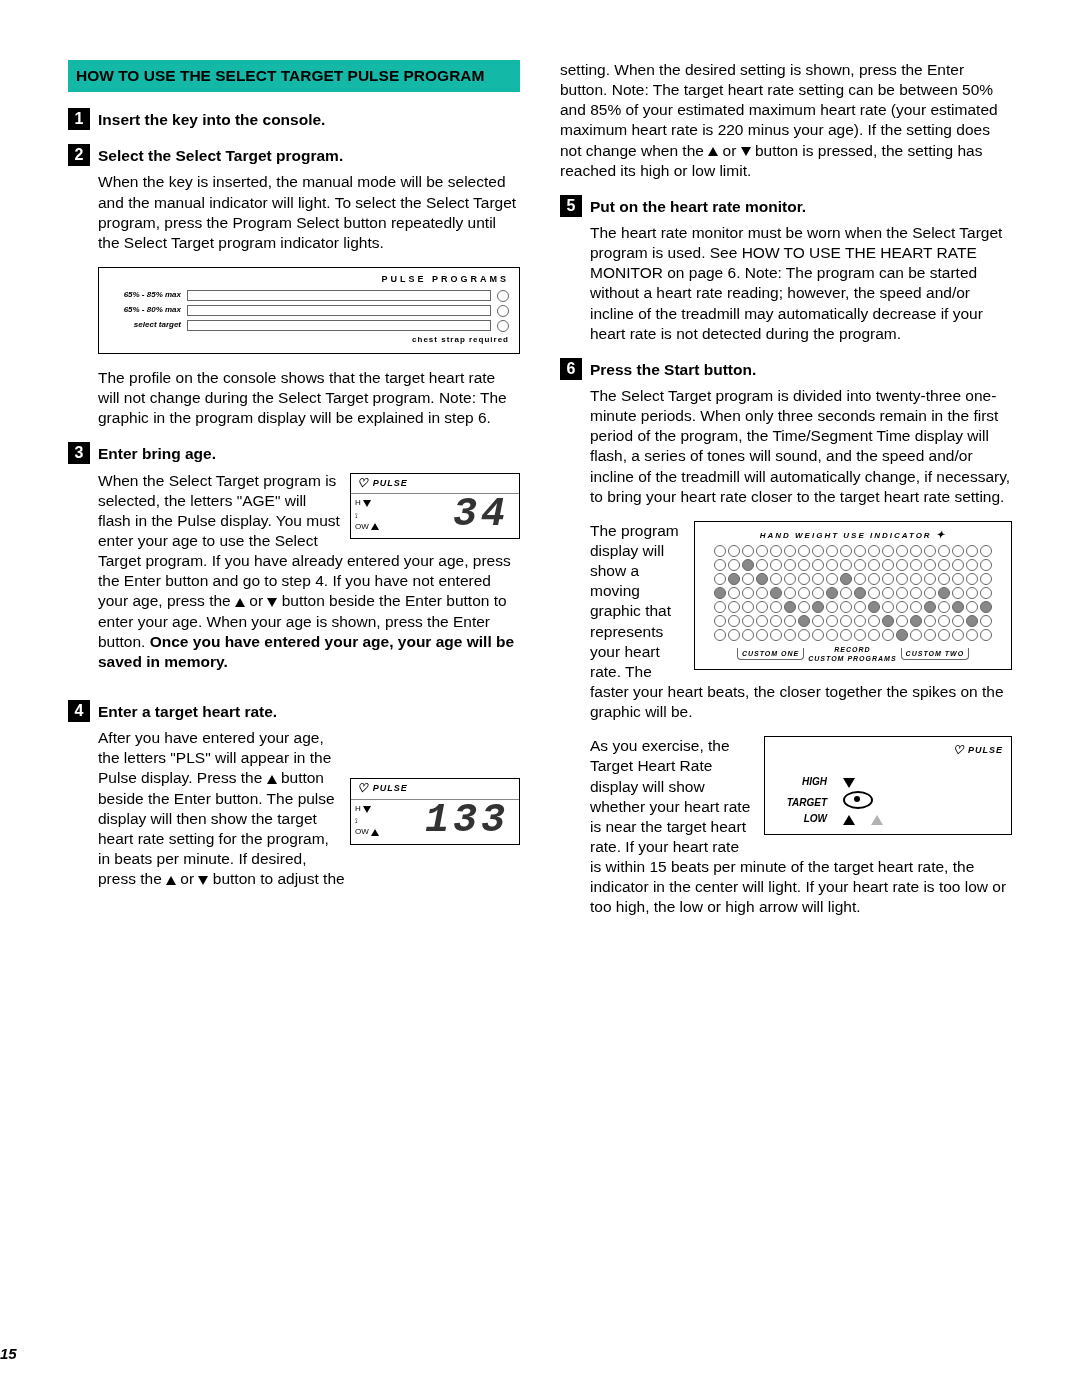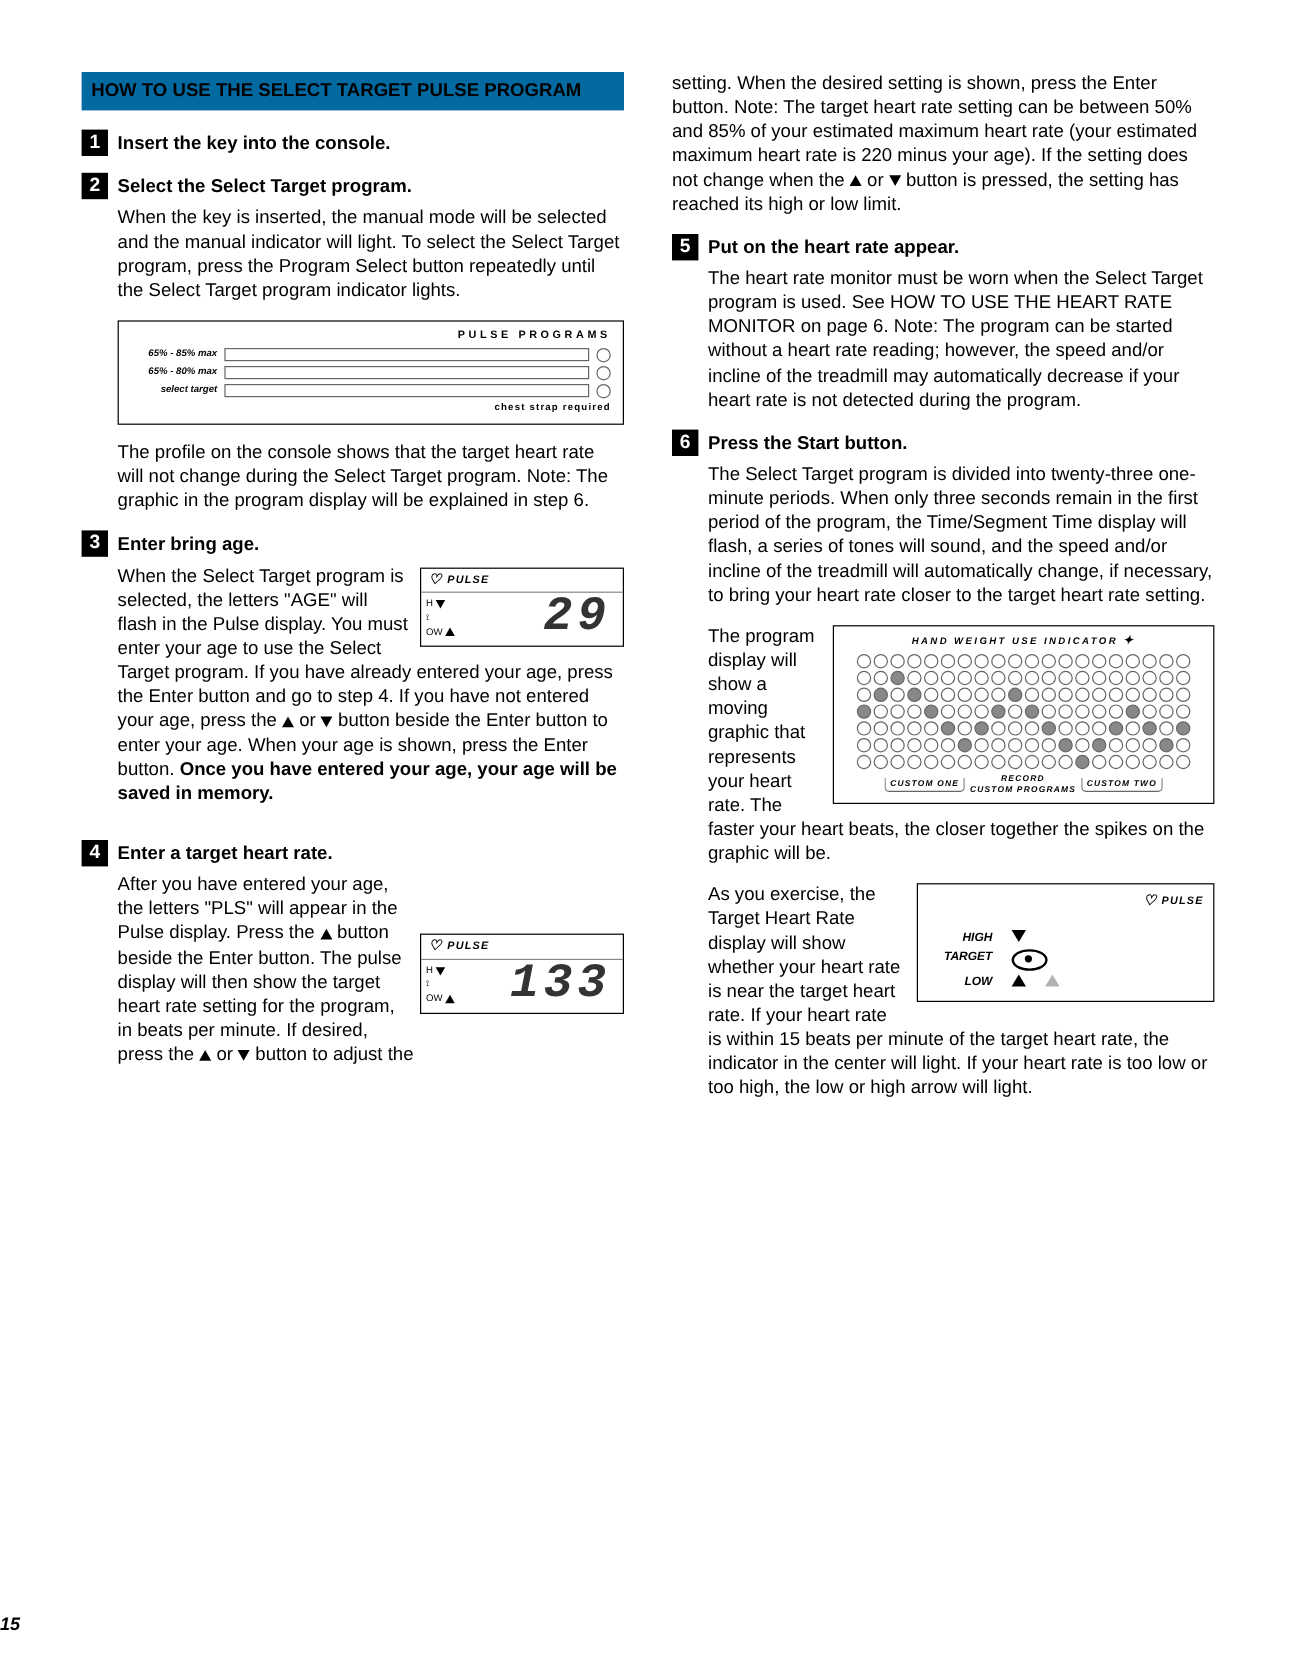--- a/index.html
+++ b/index.html
@@ -20,21 +20,21 @@
   }
   .cols {
     display: flex;
     gap: 40px;
   }
   .col {
     flex: 1;
     min-width: 0;
   }
   .section-head {
-    background: #0369a1;
+    background: #14b8a6;
     padding: 6px 8px;
     font-weight: bold;
     margin-bottom: 16px;
     font-size: 15.5px;
   }
   .step {
     margin-bottom: 14px;
   }
   .step-head {
     display: flex;
@@ -241,21 +241,21 @@
   .thr-hdr {
     text-align:right;
     font-size:9px;
     font-style:italic;
     letter-spacing:1px;
     font-weight:bold;
     margin-bottom:16px;
   }
   .thr-row {
     display:flex;
-    align-items:flex-start;
+    align-items:flex-end;
     gap:16px;
     margin-bottom:3px;
     font-size:10px;
     font-style:italic;
     font-weight:bold;
   }
   .thr-lbl { width:54px; text-align:right;}
   .thr-tri-down-open {
     display:inline-block;width:0;height:0;
     border-left:6px solid transparent;border-right:6px solid transparent;border-top:10px solid #000;
@@ -357,21 +357,21 @@
                     <span class="mini-tri-down"></span>
                   </div>
                 <div>
                     <span style="font-size:7px;">⟟</span>
                   </div>
                 <div>
                     <span>OW</span>
                     <span class="mini-tri-up"></span>
                   </div>
               </div>
-              <div class="seg">29</div>
+              <div class="seg">34</div>
             </div>
           </div>
           <p>
             <span>When the Select Target program is selected, the letters "AGE" will flash in the Pulse display. You must enter your age to use the Select Target program. If you have already entered your age, press the Enter button and go to step 4. If you have not entered your age, press the </span><span class="tri-up"></span><span> or </span><span class="tri-down"></span><span> button beside the Enter button to enter your age. When your age is shown, press the Enter button. </span><b>Once you have entered your age, your age will be saved in memory.</b>
           </p>
         </div>
       </div>
 
       <div class="step clearfix">
         <div class="step-head">
@@ -412,21 +412,21 @@
 
     <div class="col">
 
       <p>
         <span>setting. When the desired setting is shown, press the Enter button. Note: The target heart rate setting can be between 50% and 85% of your estimated maximum heart rate (your estimated maximum heart rate is 220 minus your age). If the setting does not change when the </span><span class="tri-up"></span><span> or </span><span class="tri-down"></span><span> button is pressed, the setting has reached its high or low limit.</span>
       </p>
 
       <div class="step">
         <div class="step-head">
           <span class="numbox">5</span>
-          <span class="step-title">Put on the heart rate appear.</span>
+          <span class="step-title">Put on the heart rate monitor.</span>
         </div>
         <div class="step-body">
           <p>The heart rate monitor must be worn when the Select Target program is used. See HOW TO USE THE HEART RATE MONITOR on page 6. Note: The program can be started without a heart rate reading; however, the speed and/or incline of the treadmill may automatically decrease if your heart rate is not detected during the program.</p>
         </div>
       </div>
 
       <div class="step">
         <div class="step-head">
           <span class="numbox">6</span>
           <span class="step-title">Press the Start button.</span>

